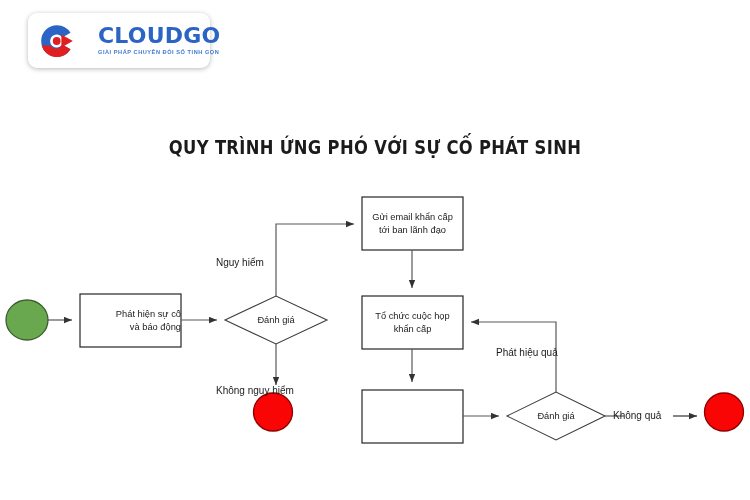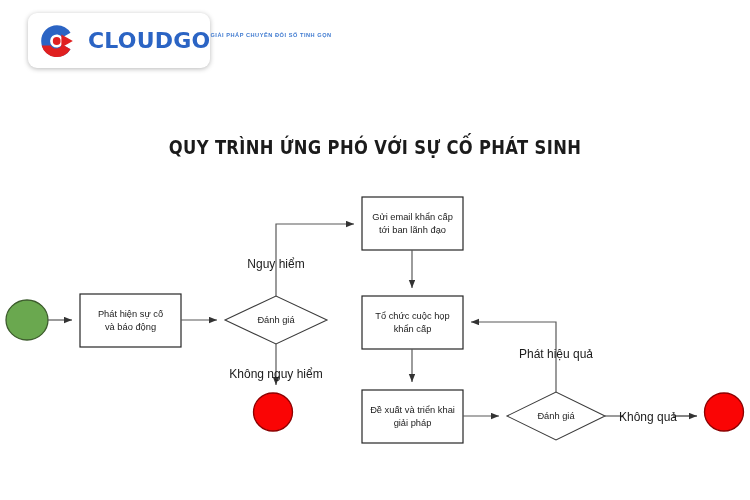--- a/index.html
+++ b/index.html
@@ -30,23 +30,23 @@
     padding-left: 10px;
     box-sizing: border-box;
   }
   #logo-mark {
     width: 38px;
     height: 38px;
     flex: 0 0 38px;
     position: relative;
   }
   #logo-text-wrap {
-    margin-left: 12px;
+    margin-left: 22px;
     display: flex;
-    flex-direction: row;
+    flex-direction: column;
     justify-content: center;
     line-height: 1;
   }
   #logo-wordmark {
     font-family: "DejaVu Sans", sans-serif;
     font-weight: bold;
     font-size: 22px;
     letter-spacing: 0.2px;
     color: #2b64c4;
   }
@@ -90,23 +90,23 @@
     text-align: center;
     font-family: "Liberation Sans", sans-serif;
     font-size: 9.3px;
     color: #1b1b1b;
     line-height: 1.45;
     pointer-events: none;
     white-space: pre-line;
   }
   .edge-label {
     position: absolute;
-    text-align: center;
+    text-align: left;
     font-family: "Liberation Sans", sans-serif;
-    font-size: 12px;
+    font-size: 10px;
     color: #1b1b1b;
     white-space: nowrap;
   }
 </style>
 </head>
 <body>
 
 <div id="logo-card">
   <div id="logo-mark">
     <svg width="38" height="38" viewBox="0 0 38 38">
@@ -164,37 +164,35 @@
     <path d="M412,349 L412,382" stroke="#595959" stroke-width="1.2" fill="none" marker-end="url(#arr)"></path>
 
     <path d="M463,416 L499,416" stroke="#595959" stroke-width="1.2" fill="none" marker-end="url(#arr)"></path>
 
     <path d="M556,392 L556,322 L471,322" stroke="#595959" stroke-width="1.2" fill="none" marker-end="url(#arr)"></path>
 
     <path d="M605,416 L624,416" stroke="#595959" stroke-width="1.2" fill="none"></path>
     <path d="M673,416 L697,416" stroke="#333333" stroke-width="1.2" fill="none" marker-end="url(#arr)"></path>
   </svg>
 
-  <div class="node-label" style="left:80px; top:308px; width:101px;">Phát hiện sự cố
+  <div class="node-label" style="left:80px; top:308px; width:101px;text-align:right;">Phát hiện sự cố
 và báo động</div>
 
   <div class="node-label" style="left:236px; top:314px; width:80px;">Đánh giá</div>
 
   <div class="node-label" style="left:360px; top:310px; width:105px;">Tổ chức cuộc họp
 khẩn cấp</div>
 
   <div class="node-label" style="left:358px; top:211px; width:109px;">Gửi email khẩn cấp
 tới ban lãnh đạo</div>
 
-  <div class="node-label" style="left:357px; top:404px; width:111px;">Đề xuất và triển khai
-giải pháp</div>
 
   <div class="node-label" style="left:516px; top:410px; width:80px;">Đánh giá</div>
 
   <div class="edge-label" style="left:216px; top:257px; width:120px;">Nguy hiểm</div>
 
-  <div class="edge-label" style="left:216px; top:367px; width:120px;">Không nguy hiểm</div>
+  <div class="edge-label" style="left:216px; top:385px; width:120px;">Không nguy hiểm</div>
 
   <div class="edge-label" style="left:496px; top:347px; width:120px;">Phát hiệu quả</div>
 
   <div class="edge-label" style="left:613px; top:410px; width:70px;">Không quả</div>
 
 </div>
 
 </body></html>

